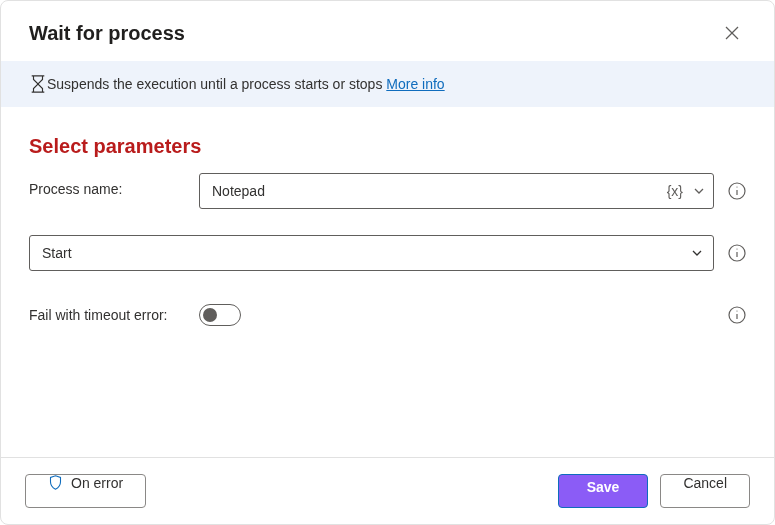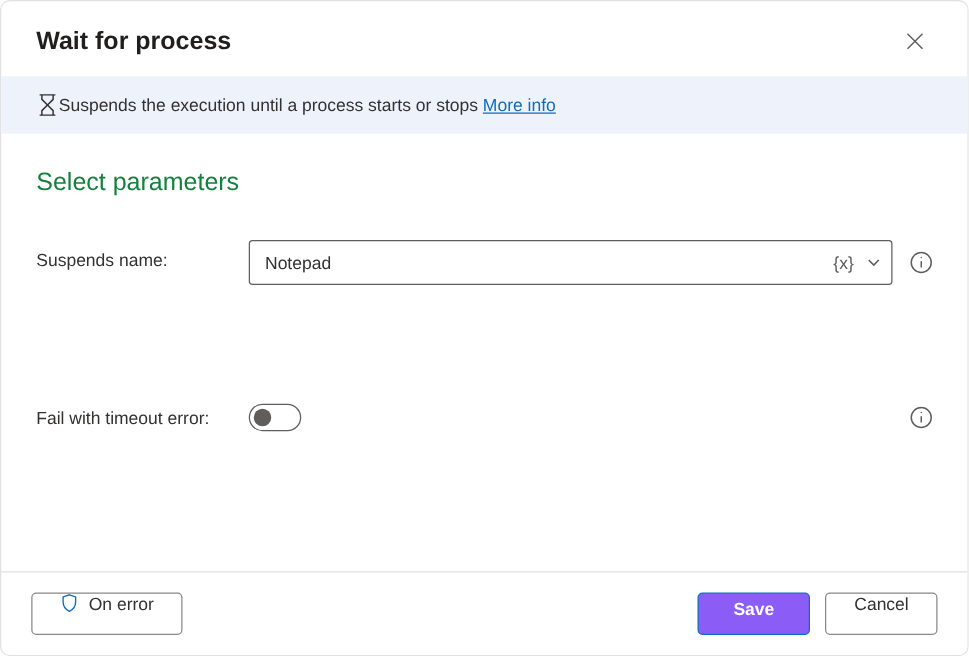--- a/index.html
+++ b/index.html
@@ -60,23 +60,23 @@
     .info-banner-text a {
       color: #0f6cbd;
       text-decoration: underline;
     }
     .content {
       flex: 1;
       padding: 28px 28px 0 28px;
     }
     .section-title {
       font-size: 20px;
-      font-weight: 400;
-      color: #15803d;
-      margin-bottom: 34px;
+      font-weight: 700;
+      color: #b91c1c;
+      margin-bottom: 15px;
     }
     .param-row {
       display: flex;
       align-items: center;
       margin-bottom: 26px;
       min-height: 36px;
     }
     .param-label {
       width: 170px;
       flex-shrink: 0;
@@ -220,21 +220,21 @@
     </svg>
     <div class="info-banner-text">
       <span>Suspends the execution until a process starts or stops </span><a href="#">More info</a>
     </div>
   </div>
 
   <div class="content">
     <h2 class="section-title">Select parameters</h2>
 
     <div class="param-row">
-      <div class="param-label">Suspends name:</div>
+      <div class="param-label">Process name:</div>
       <div class="param-control">
         <div class="input-wrapper">
           <input type="text" value="Notepad" style="">
           <div class="input-adorn">
             <span class="var-badge">{x}</span>
             <span class="chev">
               <svg viewBox="0 0 12 12" stroke="currentColor" stroke-width="1.3" fill="none">
                   <polyline points="2,4 6,8 10,4"></polyline>
                 </svg>
             </span>
@@ -244,20 +244,37 @@
           <svg viewBox="0 0 18 18" stroke="currentColor" stroke-width="1.2" fill="none">
               <circle cx="9" cy="9" r="8"></circle>
               <line x1="9" y1="8" x2="9" y2="13"></line>
               <circle cx="9" cy="5" r="0.6" fill="currentColor" stroke="none"></circle>
             </svg>
         </span>
       </div>
     </div>
 
     <div class="param-row">
+      <div class="param-control">
+        <div class="select-wrapper">
+          <span class="select-value">Start</span>
+          <span class="chev">
+            <svg viewBox="0 0 12 12" stroke="currentColor" stroke-width="1.3" fill="none">
+                <polyline points="2,4 6,8 10,4"></polyline>
+              </svg>
+          </span>
+        </div>
+        <span class="help-icon">
+          <svg viewBox="0 0 18 18" stroke="currentColor" stroke-width="1.2" fill="none">
+              <circle cx="9" cy="9" r="8"></circle>
+              <line x1="9" y1="8" x2="9" y2="13"></line>
+              <circle cx="9" cy="5" r="0.6" fill="currentColor" stroke="none"></circle>
+            </svg>
+        </span>
+      </div>
     </div>
 
     <div class="param-row toggle-row">
       <div class="param-label" style="padding-top:0; align-self:center;">Fail with timeout error:</div>
       <div class="param-control">
         <div class="toggle">
           <div class="toggle-knob"></div>
         </div>
         <span class="help-icon">
           <svg viewBox="0 0 18 18" stroke="currentColor" stroke-width="1.2" fill="none">

